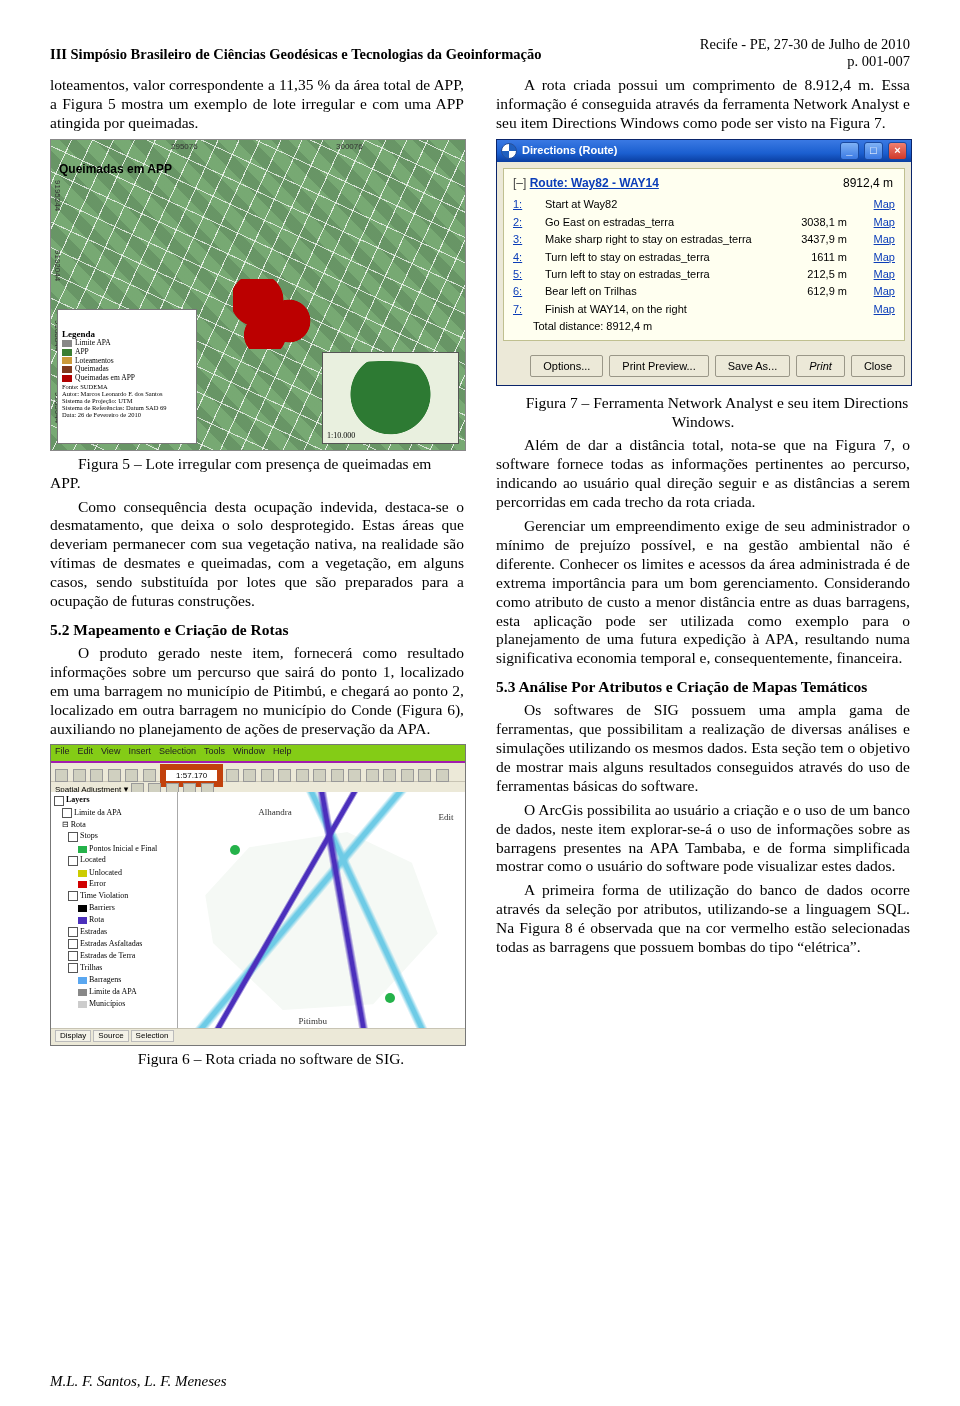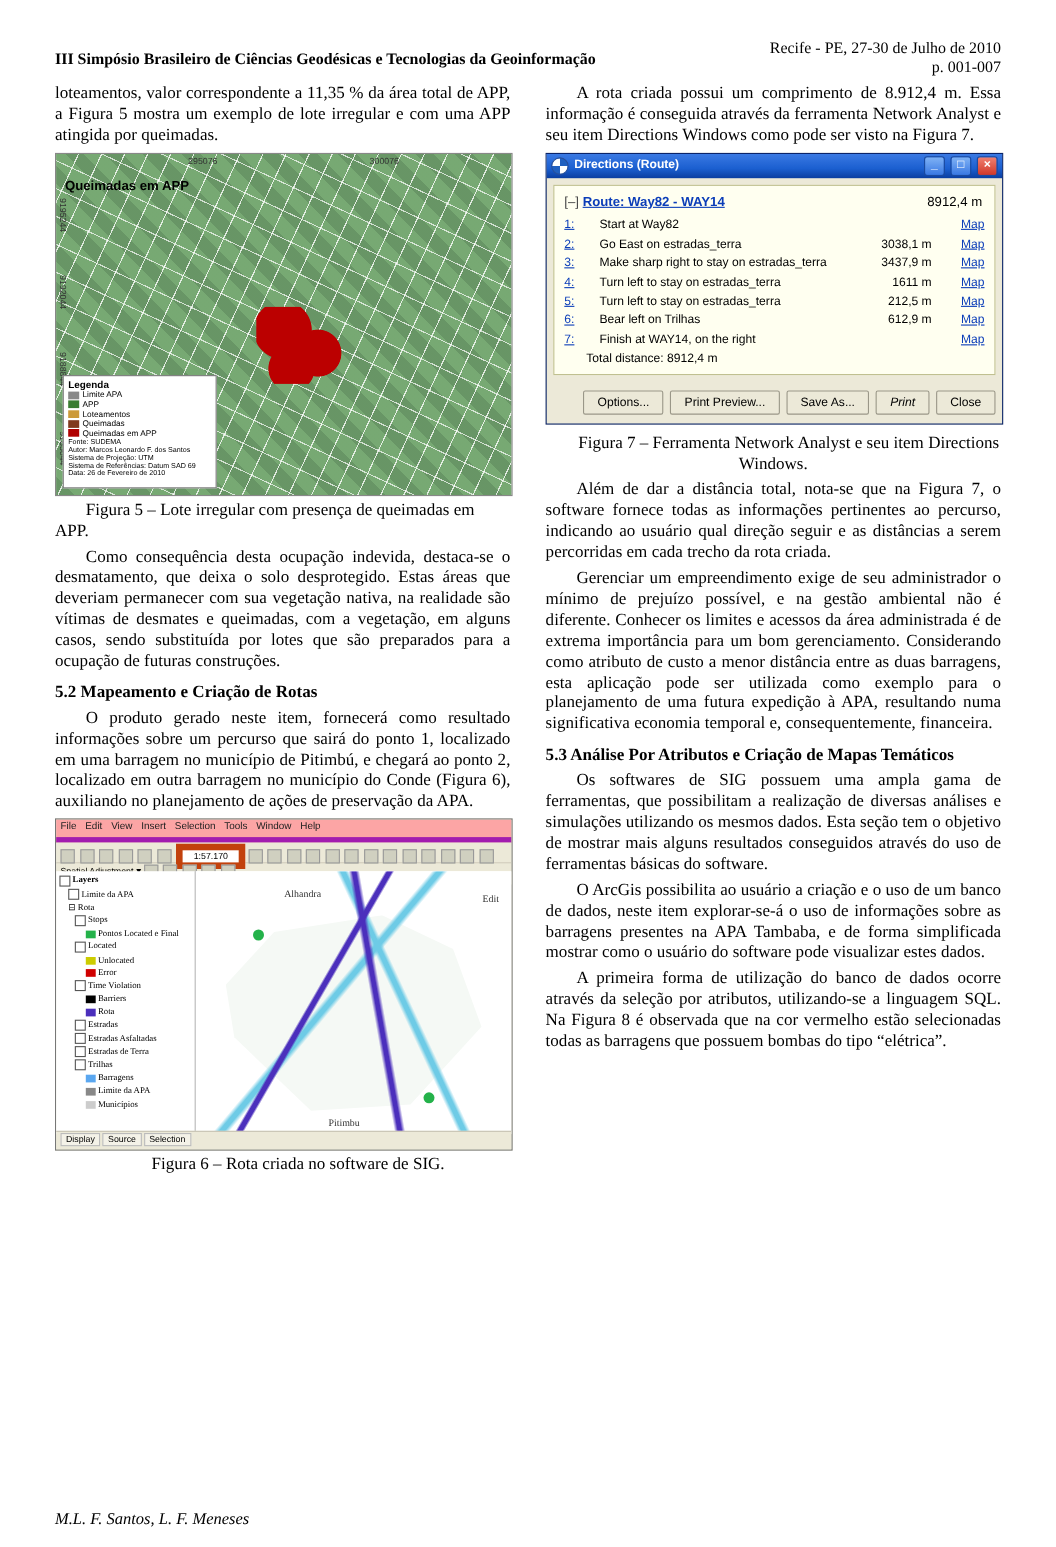--- a/index.html
+++ b/index.html
@@ -59,36 +59,36 @@
     repeating-linear-gradient(115deg, transparent 0 18px, rgba(255,255,255,0.8) 18px 19px),
     repeating-linear-gradient(25deg, transparent 0 22px, rgba(255,255,255,0.7) 22px 23px); }
   .fig5 .red { position:absolute; left:44%; top:45%; width:80px; height:70px;
     background: radial-gradient(circle at 30% 30%, #b00 0 35%, transparent 36%),
                 radial-gradient(circle at 70% 60%, #b00 0 30%, transparent 31%),
                 radial-gradient(circle at 40% 80%, #b00 0 28%, transparent 29%); }
   .fig5 .title { position:absolute; left:8px; top:22px; font-weight:bold; font-family: Arial; font-size:12px; color:#000;}
   .fig5 .inset { position:absolute; right:6px; bottom:6px; width:135px; height:90px; background:#e9f0df; border:1px solid #555;}
   .fig5 .inset::after{content:""; position:absolute; inset:8px; background:
     radial-gradient(circle at 50% 45%, #2d7a33 0 55%, transparent 56%); border-radius: 40% 50% 45% 55%; }
-  .fig5 .legend { position:absolute; left:6px; bottom:6px; width:130px; height:95px; background:#fff; border:1px solid #777; padding:3px 4px; font-family: Liberation Sans, sans-serif; font-size:7.5px; line-height:1.15;}
+  .fig5 .legend { position:absolute; left:6px; bottom:6px; width:130px; height:95px; background:#fff; border:1px solid #777; padding:19px 4px; font-family: Liberation Serif, serif; font-size:7.5px; line-height:1.15;}
   .fig5 .legend b{font-size:9px;}
   .fig5 .tick{position:absolute; font-size:8px; font-family:Arial; color:#333;}
 
   
   .fig6 {
     width: 100%;
     height: 300px;
     background: #ece9d8;
     border: 1px solid #777;
     font-family: Tahoma, Arial, sans-serif;
     font-size: 9px;
     position: relative;
     overflow: hidden;
   }
-  .fig6 .menu { background:#fca5a5; height:14px; padding:1px 4px; border-bottom:5px solid #a21caf; font-size:9px;}
+  .fig6 .menu { background:#84cc16; height:14px; padding:1px 4px; border-bottom:2px solid #a21caf; font-size:9px;}
   .fig6 .menu span{margin-right:8px; color:#222;}
   .fig6 .tool { height:16px; background:#ece9d8; border-bottom:1px solid #c8c4b4; padding:1px 4px;}
   .fig6 .tool .ico{display:inline-block; width:11px; height:11px; background:#d0d0c0; border:1px solid #999; margin-right:2px; vertical-align:middle;}
   .fig6 .main{position:absolute; left:0; right:0; top:47px; bottom:14px; display:flex;font-family:Liberation Serif, serif;}
   .fig6 .toc{ width:120px; background:#fff; border-right:1px solid #aaa; padding:3px 3px; font-size:8px; overflow:hidden;}
   .fig6 .toc .grp{margin-bottom:2px;}
   .fig6 .toc .cb{display:inline-block; width:8px; height:8px; border:1px solid #555; margin-right:2px; vertical-align:middle; background:#fff;}
   .fig6 .toc .sw{display:inline-block; width:9px; height:7px; margin:1px 2px 0 10px; vertical-align:middle;}
   .fig6 .map{ flex:1; background:#fff; position:relative; overflow:hidden;}
   .fig6 .map .land{position:absolute; inset:0; background:#fff;}
@@ -195,20 +195,23 @@
               <div><span style="display:inline-block;width:10px;height:7px;background:#cc9a3a;margin-right:3px;vertical-align:middle;"></span>Loteamentos</div>
               <div><span style="display:inline-block;width:10px;height:7px;background:#803a1e;margin-right:3px;vertical-align:middle;"></span>Queimadas</div>
               <div><span style="display:inline-block;width:10px;height:7px;background:#b00000;margin-right:3px;vertical-align:middle;"></span>Queimadas em APP</div>
             </div>
           <div style="margin-top:2px; white-space:pre-line; font-size:6.5px; line-height:1.05;">Fonte: SUDEMA
 Autor: Marcos Leonardo F. dos Santos
 Sistema de Projeção: UTM
 Sistema de Referências: Datum SAD 69
 Data: 26 de Fevereiro de 2010</div>
         </div>
+        <div class="inset">
+          <span style="position:absolute; left:4px; bottom:2px; font-size:8px;">1:10.000</span>
+        </div>
       </div>
     </figure>
     <p class="figcap">Figura 5 – Lote irregular com presença de queimadas em APP.</p>
 
     <p>Como consequência desta ocupação indevida, destaca-se o desmatamento, que deixa o solo desprotegido. Estas áreas que deveriam permanecer com sua vegetação nativa, na realidade são vítimas de desmates e queimadas, com a vegetação, em alguns casos, sendo substituída por lotes que são preparados para a ocupação de futuras construções.</p>
 
     <h4>5.2  Mapeamento e Criação de Rotas</h4>
     <p>O produto gerado neste item, fornecerá como resultado informações sobre um percurso que sairá do ponto 1, localizado em uma barragem no município de Pitimbú, e chegará ao ponto 2, localizado em outra barragem no município do Conde (Figura 6), auxiliando no planejamento de ações de preservação da APA.</p>
 
     <div class="avoid">
@@ -245,21 +248,21 @@
           <span class="ico"></span>
           <span class="ico"></span>
         </div>
         <div class="main">
           <div class="toc">
             <div class="grp"><span class="cb"></span><b>Layers</b></div>
             <div class="grp" style="margin-left:8px;"><span class="cb"></span><span>Limite da APA</span></div>
             <div class="grp" style="margin-left:8px;">⊟ <span>Rota</span></div>
             <div id="fig6-toc-items">
                   <div class="grp" style="margin-left: 14px;"><span class="cb"></span><span>Stops</span></div>
-                  <div class="grp" style="margin-left: 14px;"><span class="sw" style="background:#24b24a;"></span><span>Pontos Located e Final</span></div>
+                  <div class="grp" style="margin-left: 14px;"><span class="sw" style="background:#24b24a;"></span><span>Pontos Inicial e Final</span></div>
                   <div class="grp" style="margin-left: 14px;"><span class="cb"></span><span>Located</span></div>
                   <div class="grp" style="margin-left: 14px;"><span class="sw" style="background:#cccc00;"></span><span>Unlocated</span></div>
                   <div class="grp" style="margin-left: 14px;"><span class="sw" style="background:#d00000;"></span><span>Error</span></div>
                   <div class="grp" style="margin-left: 14px;"><span class="cb"></span><span>Time Violation</span></div>
                   <div class="grp" style="margin-left: 14px;"><span class="sw" style="background:#000;"></span><span>Barriers</span></div>
                   <div class="grp" style="margin-left: 14px;"><span class="sw" style="background:#4b2fbc;"></span><span>Rota</span></div>
                   <div class="grp" style="margin-left: 14px;"><span class="cb"></span><span>Estradas</span></div>
                   <div class="grp" style="margin-left: 14px;"><span class="cb"></span><span>Estradas Asfaltadas</span></div>
                   <div class="grp" style="margin-left: 14px;"><span class="cb"></span><span>Estradas de Terra</span></div>
                   <div class="grp" style="margin-left: 14px;"><span class="cb"></span><span>Trilhas</span></div>

